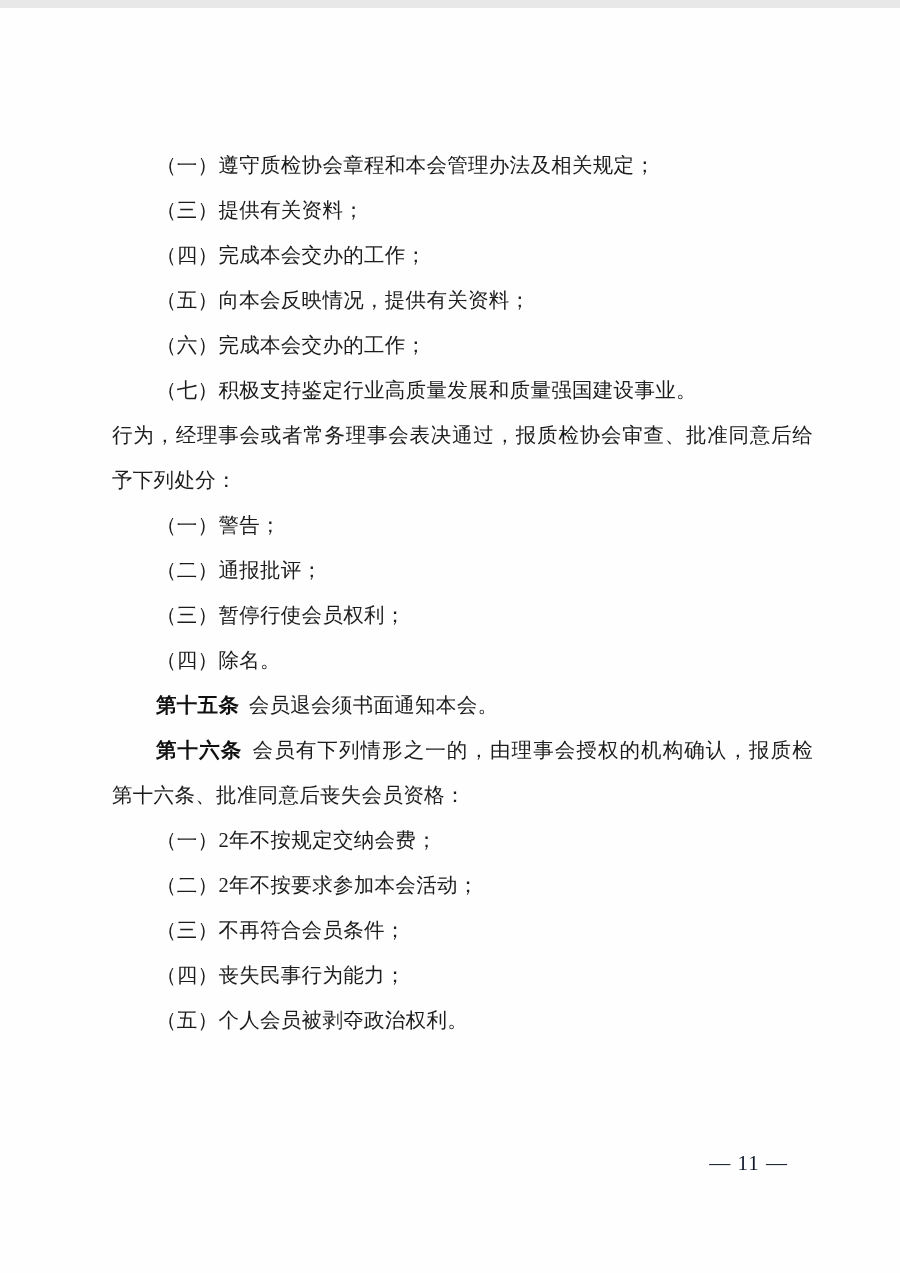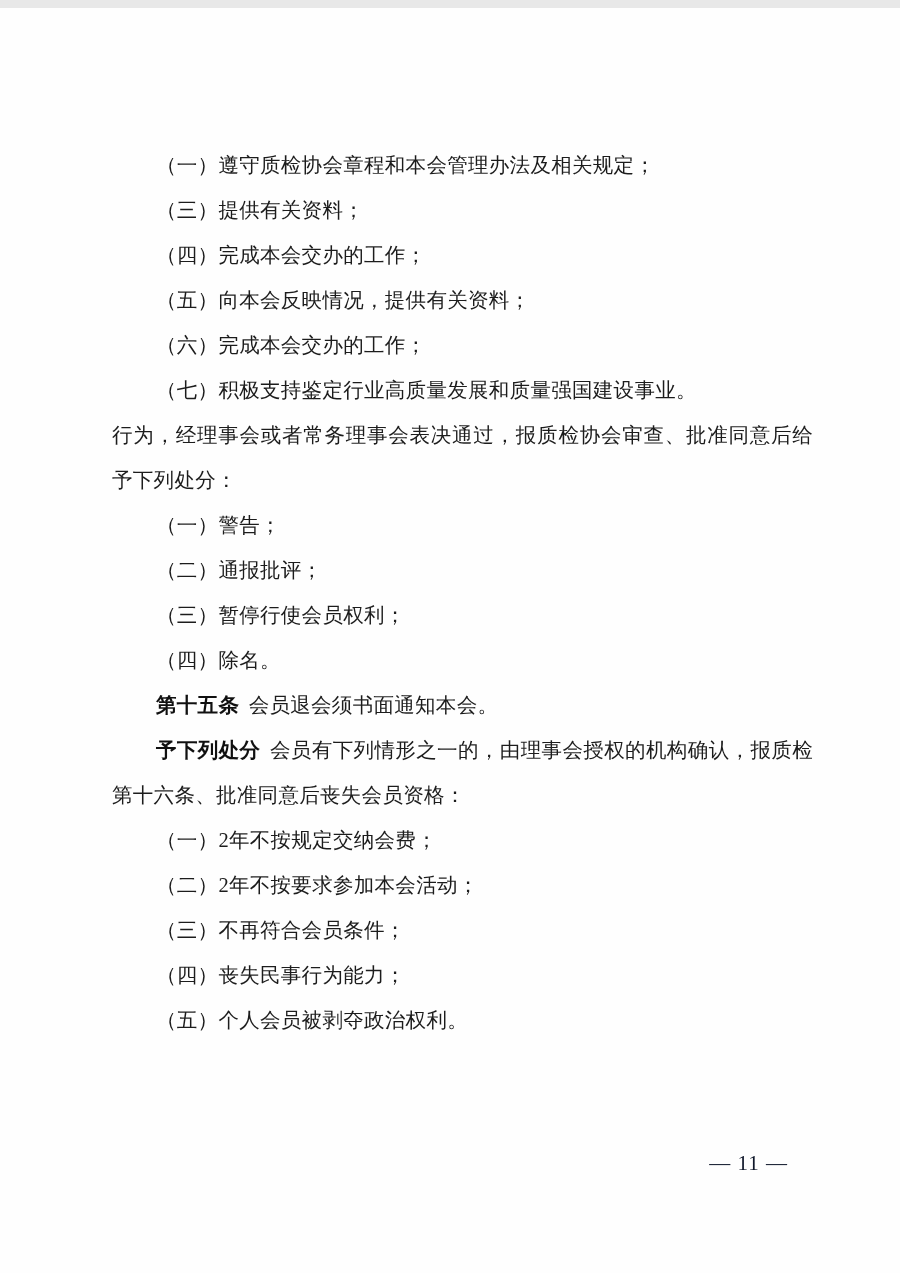--- a/index.html
+++ b/index.html
@@ -69,21 +69,21 @@
     <div class="line justify">行为，经理事会或者常务理事会表决通过，报质检协会审查、批准同意后给</div>
     <div class="line">予下列处分：</div>
 
     <div class="line indent">（一）警告；</div>
     <div class="line indent">（二）通报批评；</div>
     <div class="line indent">（三）暂停行使会员权利；</div>
     <div class="line indent">（四）除名。</div>
 
     <div class="line indent"><span class="bold">第十五条</span><span> 会员退会须书面通知本会。</span></div>
 
-    <div class="line indent justify"><span class="bold">予下列处分</span><span> 会员有下列情形之一的，由理事会授权的机构确认，报质检</span></div>
+    <div class="line indent justify"><span class="bold">第十六条</span><span> 会员有下列情形之一的，由理事会授权的机构确认，报质检</span></div>
     <div class="line">第十六条、批准同意后丧失会员资格：</div>
 
     <div class="line indent">（一）2年不按规定交纳会费；</div>
     <div class="line indent">（二）2年不按要求参加本会活动；</div>
     <div class="line indent">（三）不再符合会员条件；</div>
     <div class="line indent">（四）丧失民事行为能力；</div>
     <div class="line indent">（五）个人会员被剥夺政治权利。</div>
 
   </div>
 

